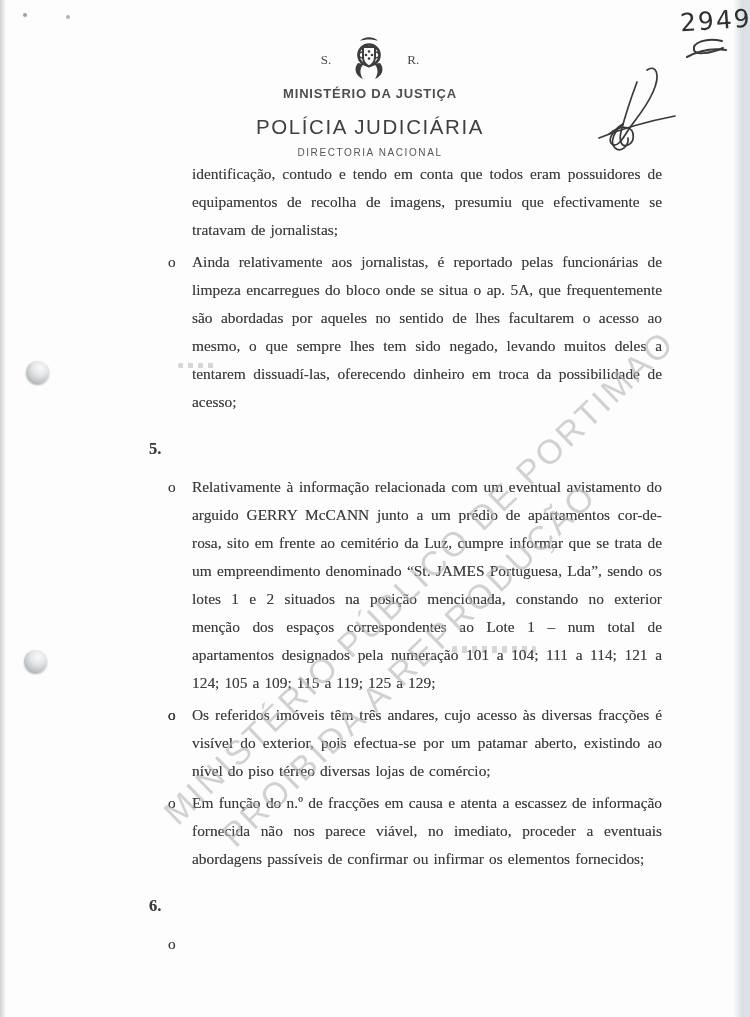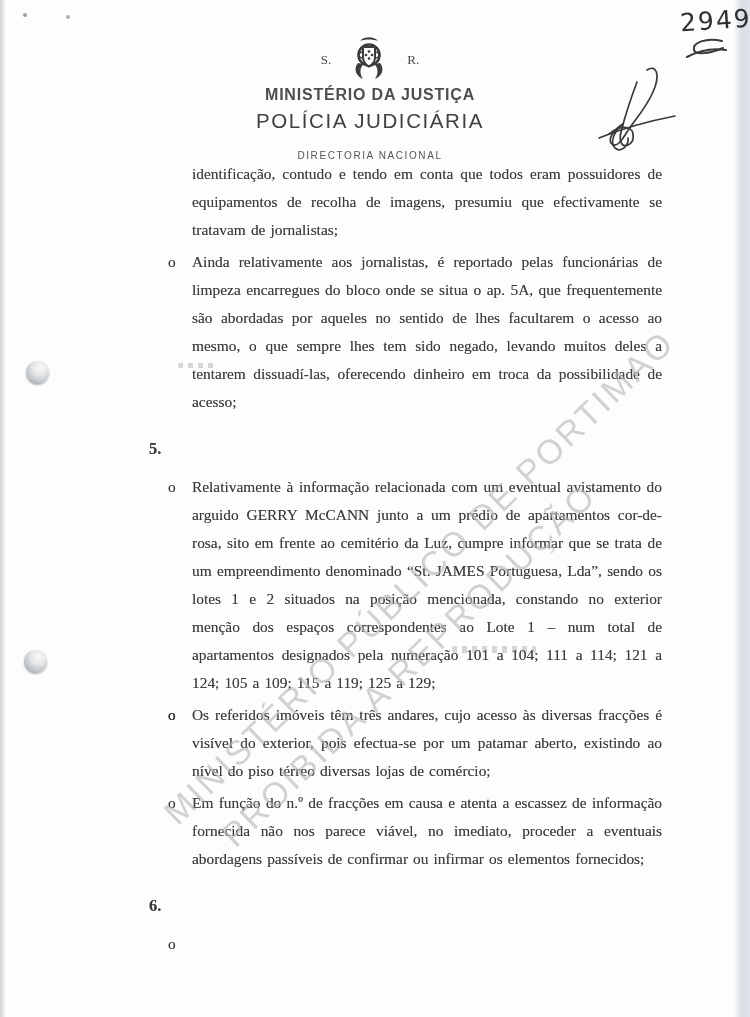--- a/index.html
+++ b/index.html
@@ -23,24 +23,24 @@
   
   .pagenum{position:absolute;left:680px;top:6px;font-family:"DejaVu Sans",sans-serif;
     font-size:25px;letter-spacing:2px;color:#2f2f31;transform:rotate(-4deg);z-index:4;}
   .paraph{position:absolute;left:682px;top:36px;z-index:4;}
   .signature{position:absolute;left:595px;top:60px;z-index:4;}
   
   .header{position:absolute;top:36px;left:0;width:740px;text-align:center;z-index:2;}
   .h-row1{display:flex;justify-content:center;align-items:center;gap:16px;
     font-size:13px;color:#4a4a4a;height:48px;}
   .ministry{margin-top:2px;font-family:"Liberation Sans",sans-serif;font-weight:700;
-    font-size:16px;letter-spacing:.8px;color:#4e4e4e;}
-  .org{margin-top:5px;font-family:"Liberation Sans",sans-serif;font-weight:400;
+    font-size:13px;letter-spacing:.8px;color:#4e4e4e;}
+  .org{margin-top:14px;font-family:"Liberation Sans",sans-serif;font-weight:400;
     font-size:20.5px;letter-spacing:1.6px;color:#404040;}
-  .dept{margin-top:17px;font-family:"Liberation Sans",sans-serif;font-weight:400;
+  .dept{margin-top:8px;font-family:"Liberation Sans",sans-serif;font-weight:400;
     font-size:10px;letter-spacing:1.6px;color:#555;}
   
   .watermark{position:absolute;left:150px;top:798px;transform:rotate(-44deg);
     transform-origin:0 0;z-index:3;pointer-events:none;white-space:nowrap;
     font-family:"Liberation Sans",sans-serif;font-size:34px;letter-spacing:3px;
     line-height:56px;color:#b4b7b9;opacity:.62;}
   .watermark .wl2{margin-left:26px;}
   
   .body-col{position:absolute;left:150px;top:160px;width:512px;z-index:2;
     font-size:15.4px;line-height:28px;word-spacing:1.2px;

